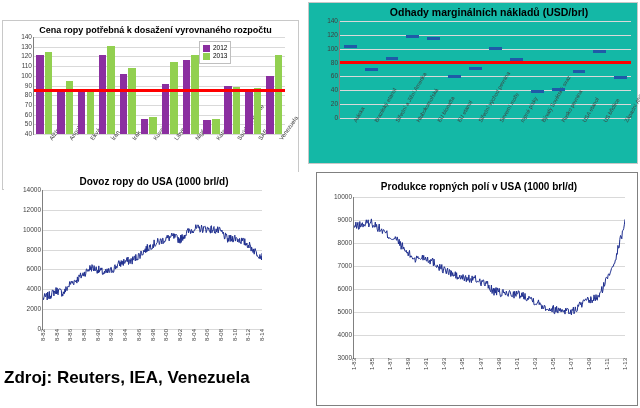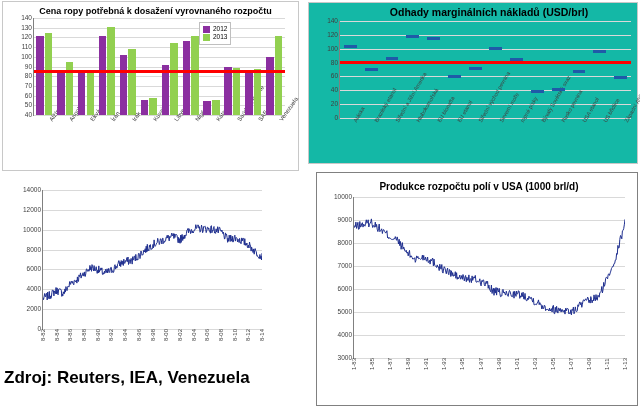--- a/index.html
+++ b/index.html
@@ -37,21 +37,21 @@
   }
   .bar{position:absolute;bottom:0;}
   .redline{position:absolute;left:0;right:0;height:3px;background:#ff0000;}
   .legend{position:absolute;border:1px solid #bfbfbf;background:#fff;padding:2px 3px;}
   .legend-row{display:flex;align-items:center;margin:1px 0;}
   .legend-swatch{width:7px;height:7px;margin-right:3px;display:inline-block;}
   .legend-label{font-size:6.5px;line-height:1;}
   .marker{position:absolute;height:3px;background:#1f5aa8;}
 
   
-  #panel-breakeven{left:2px;top:1px;width:297px;height:170px;border:1px solid #c8c8c8;background:#fff;}
+  #panel-breakeven{left:2px;top:20px;width:297px;height:170px;border:1px solid #c8c8c8;background:#fff;}
   #panel-marginal{left:308px;top:2px;width:330px;height:162px;border:1px solid #c8c8c8;background:#14b8a6;}
   #panel-imports{left:4px;top:172px;width:300px;height:200px;background:#fff;}
   #panel-production{left:316px;top:172px;width:322px;height:234px;border:1px solid #808080;background:#fff;}
 
   .source{
     position:absolute;left:4px;top:368px;
     font-size:17px;font-weight:bold;color:#000;
     font-family:"Liberation Sans", sans-serif;
   }
   svg{display:block;}
@@ -182,20 +182,21 @@
       <div class="xtick-rot2" style="left:239.0px;">USA etanol</div>
       <div class="marker" style="left:253.4px;top:29.1px;width:12.9px;background:#1f5aa8;"></div>
       <div class="xtick-rot2" style="left:259.8px;">US břidlice</div>
       <div class="marker" style="left:274.2px;top:55.4px;width:12.9px;background:#1f5aa8;"></div>
       <div class="xtick-rot2" style="left:280.6px;">Západní Afrika moře</div>
       <div class="redline" style="top:40.2px;background:#ff0000;"></div>
     </div>
 </div>
 
 <div class="panel" id="panel-imports">
+  <div class="chart-title" style="position:absolute;left:40px;top:4px;width:220px;font-size:10px;">Dovoz ropy do USA (1000 brl/d)</div>
 
   <div class="plot" id="plot-imports" style="left:38px;top:18px;width:220px;height:140px;border-left:1px solid #808080;border-bottom:1px solid #808080;">
       <div class="gridline" style="top:139.0px;"></div>
       <div class="ytick" style="top:139.0px;">0</div>
       <div class="gridline" style="top:119.1px;"></div>
       <div class="ytick" style="top:119.1px;">2000</div>
       <div class="gridline" style="top:99.3px;"></div>
       <div class="ytick" style="top:99.3px;">4000</div>
       <div class="gridline" style="top:79.4px;"></div>
       <div class="ytick" style="top:79.4px;">6000</div>
@@ -224,21 +225,21 @@
       <div class="xtick-rot" style="left: 150.6px; transform: rotate(-90deg) translate(-12px, -3px); font-size: 6px;">8-04</div>
       <div class="xtick-rot" style="left: 164.3px; transform: rotate(-90deg) translate(-12px, -3px); font-size: 6px;">8-06</div>
       <div class="xtick-rot" style="left: 177.9px; transform: rotate(-90deg) translate(-12px, -3px); font-size: 6px;">8-08</div>
       <div class="xtick-rot" style="left: 191.6px; transform: rotate(-90deg) translate(-12px, -3px); font-size: 6px;">8-10</div>
       <div class="xtick-rot" style="left: 205.3px; transform: rotate(-90deg) translate(-12px, -3px); font-size: 6px;">8-12</div>
       <div class="xtick-rot" style="left: 219px; transform: rotate(-90deg) translate(-12px, -3px); font-size: 6px;">8-14</div>
     </div>
 </div>
 
 <div class="panel" id="panel-production">
-  <div class="chart-title" style="position:absolute;left:32px;top:8px;width:260px;font-size:10px;">Produkce rozpočtu polí v USA (1000 brl/d)</div>
+  <div class="chart-title" style="position:absolute;left:32px;top:8px;width:260px;font-size:10px;">Produkce ropných polí v USA (1000 brl/d)</div>
 
   <div class="plot" id="plot-production" style="left:36px;top:24px;width:272px;height:162px;border-left:1px solid #808080;border-bottom:1px solid #808080;">
       <div class="gridline" style="top:161.0px;"></div>
       <div class="ytick" style="top:161.0px;">3000</div>
       <div class="gridline" style="top:138.0px;"></div>
       <div class="ytick" style="top:138.0px;">4000</div>
       <div class="gridline" style="top:115.0px;"></div>
       <div class="ytick" style="top:115.0px;">5000</div>
       <div class="gridline" style="top:92.0px;"></div>
       <div class="ytick" style="top:92.0px;">6000</div>

